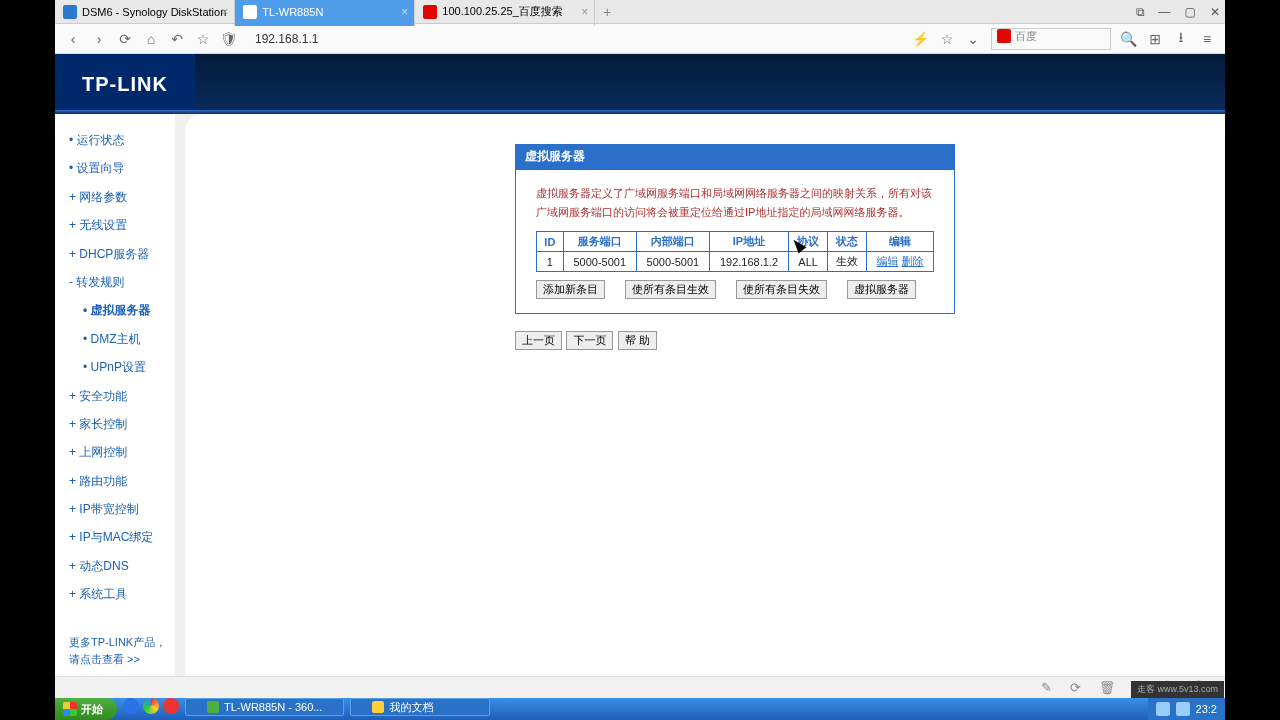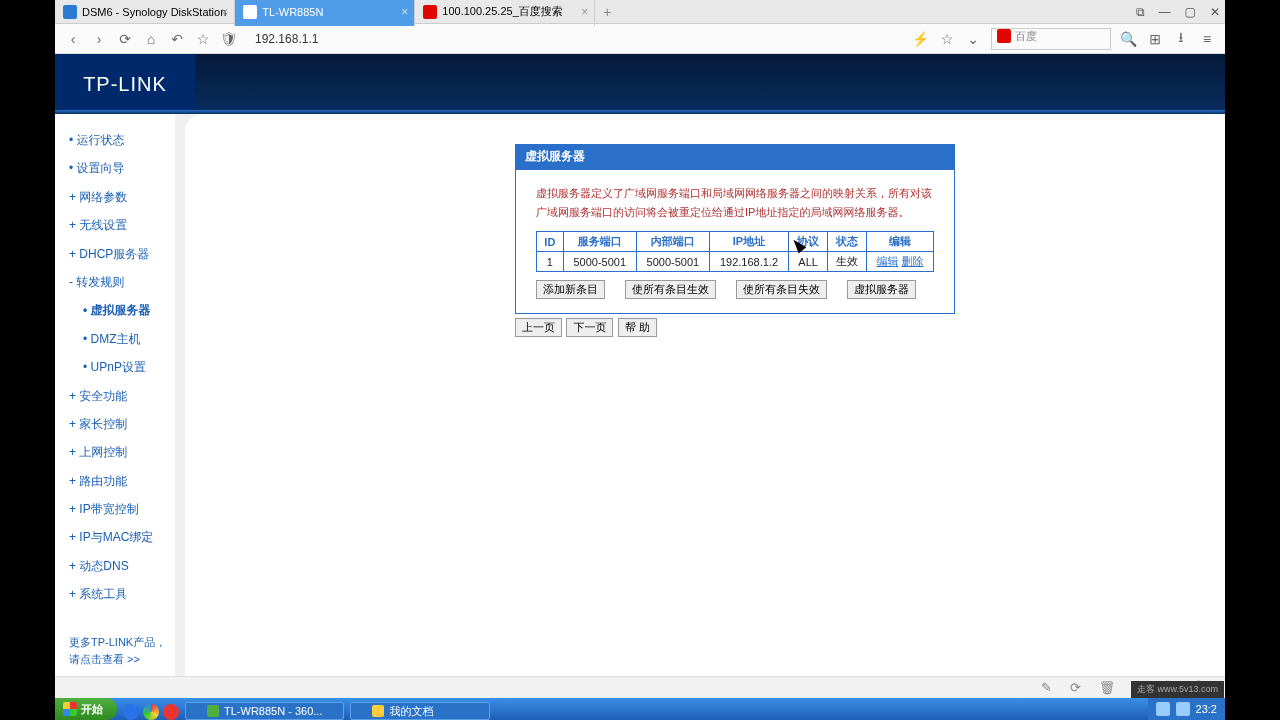--- a/index.html
+++ b/index.html
@@ -19,21 +19,21 @@
 
 .addrbar { height:30px; display:flex; align-items:center; padding:0 10px; gap:10px; background:#fafafa; border-bottom:1px solid #ddd; }
 .navicon { width:16px; height:16px; color:#666; display:flex; align-items:center; justify-content:center; cursor:pointer; font-size:14px; }
 .url { flex:1; font-size:12px; color:#333; padding:3px 8px; }
 .searchbox { width:120px; height:22px; border:1px solid #ccc; display:flex; align-items:flex-start; padding:0 5px; font-size:11px; color:#888; }
 .baidu-icon { width:14px; height:14px; background:#e10602; margin-right:4px; border-radius:2px; }
 
 
 .page { flex:1; background:#fff; position:relative; overflow:hidden; }
 .banner { height:60px; background:linear-gradient(#041a3a,#0a2d5f); display:flex; align-items:center; position:relative; }
-.logo { width:140px; background:#00296b; height:100%; display:flex; align-items:center; justify-content:center; color:#fff; font-weight:normal; font-size:20px; letter-spacing:1px;text-align:right; }
+.logo { width:140px; background:#00296b; height:100%; display:flex; align-items:center; justify-content:center; color:#fff; font-weight:bold; font-size:20px; letter-spacing:1px;text-align:right; }
 .slogan { margin-left:70px; font-size:17px; font-weight:bold; color:#fff; }
 .slogan .hl { color:#ffb300; font-style:italic; }
 .banner::after { content:""; position:absolute; bottom:0; left:0; right:0; height:4px; background:linear-gradient(#2a6fc9,#0a2d5f); }
 
 .body { display:flex; height:calc(100% - 60px); }
 .sidebar { width:120px; background:#fff; padding:12px 0 12px 8px; font-size:12px; }
 .menu-item { color:#1a5fb4; padding:4px 0 4px 6px; cursor:pointer; line-height:1.7; white-space:nowrap; }
 .menu-item::before { content:"• "; }
 .menu-item.expand::before { content:"+ "; }
 .menu-item.collapse::before { content:"- "; }
@@ -46,28 +46,28 @@
 .panel { width:440px; }
 .panel-title { background:#2a6fc9; color:#fff; font-size:12px; font-weight:bold; padding:4px 10px; }
 .panel-body { border:1px solid #2a6fc9; padding:14px 20px; background:#fff; }
 .desc { font-size:11px; color:#b03030; line-height:1.7; margin-bottom:10px; }
 table.grid { border-collapse:collapse; width:100%; font-size:11px; }
 table.grid th, table.grid td { border:1px solid #2a6fc9; padding:2px 6px; text-align:center; color:#2a6fc9; background:#fff; }
 table.grid td { color:#222; }
 table.grid td a { color:#2a6fc9; cursor:pointer; text-decoration:underline; }
 .btns { margin-top:8px; display:flex; gap:20px; }
 .btns button, .pager button { font-size:11px; padding:1px 6px; background:#eee; border:1px solid #999; cursor:pointer; }
-.pager { margin-top:3px; }
+.pager { margin-top:16px; }
 
 
 .bottombar { height:22px; background:#f2f2f2; border-top:1px solid #ddd; display:flex; justify-content:flex-end; align-items:center; gap:18px; padding:0 15px; color:#888; font-size:13px; }
 .bottombar span { cursor:pointer; }
 
 
-.taskbar { position:absolute; bottom:0; left:55px; right:55px; height:22px; background:linear-gradient(#3a8fe8,#1e5fb8); display:flex; align-items:flex-end; font-size:11px; color:#fff; }
+.taskbar { position:absolute; bottom:0; left:55px; right:55px; height:22px; background:linear-gradient(#3a8fe8,#1e5fb8); display:flex; align-items:flex-start; font-size:11px; color:#fff; }
 .start { background:linear-gradient(#4fb03f,#2f8a1f); height:100%; padding:0 14px 0 8px; display:flex; align-items:center; border-radius:0 10px 10px 0; cursor:pointer; font-weight:bold; }
 .start .flag { width:14px; height:14px; margin-right:4px; display:inline-block; background:conic-gradient(#e33 0 25%,#3c3 0 50%,#38e 0 75%,#ec3 0); border-radius:2px; }
 .tray-icons { display:flex; gap:4px; margin-left:6px; }
 .tray-icons span { width:16px; height:16px; background:#6ab0ff; border-radius:50%; cursor:pointer; }
 .task { background:#2a72c8; border:1px solid #5aa0e8; height:18px; padding:0 21px; margin-left:6px; display:flex; align-items:center; min-width:140px; cursor:pointer; border-radius:2px; }
 .task .ticon { width:12px; height:12px; background:#ffce3a; margin-right:5px; border-radius:2px; }
 .systray { margin-left:auto; display:flex; align-items:center; gap:6px; padding:0 8px; background:#2a72c8; height:100%; }
 .systray .si { width:14px; height:14px; background:#9cf; border-radius:2px; }
 .watermark { position:absolute; right:56px; bottom:22px; background:#333; color:#aaa; font-size:9px; padding:2px 6px; pointer-events:none; }
 

